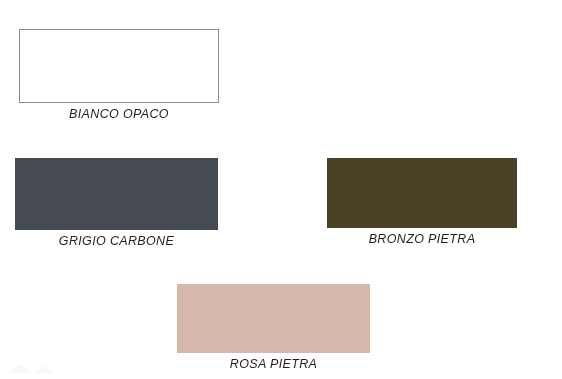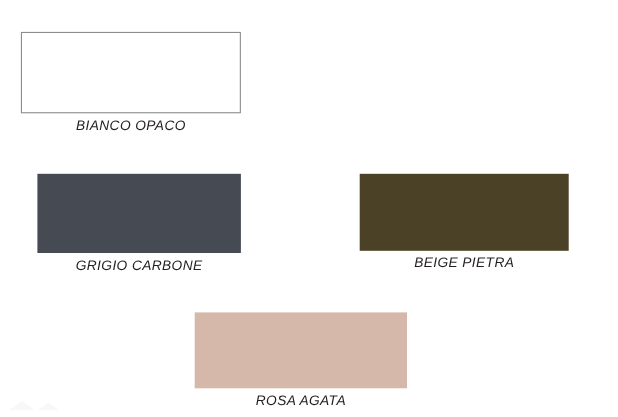--- a/index.html
+++ b/index.html
@@ -45,21 +45,21 @@
     margin-top: 1px;
   }
 
   
   .item-bianco   { left: 19px;  top: 29px;  width: 200px; }
   .item-bianco   .swatch-chip { height: 74px; }
 
   .item-beige    { left: 328px; top: 31px;  width: 190px; }
   .item-beige    .swatch-chip { height: 72px; }
 
-  .item-grigio   { left: 34px;  top: 158px; width: 185px; }
+  .item-grigio   { left: 15px;  top: 158px; width: 203px; }
   .item-grigio   .swatch-chip { height: 72px; }
 
   .item-bronzo   { left: 327px; top: 158px; width: 190px; }
   .item-bronzo   .swatch-chip { height: 70px; }
 
   .item-rosa     { left: 177px; top: 284px; width: 193px; }
   .item-rosa     .swatch-chip { height: 69px; }
 
   .watermark {
     position: absolute;
@@ -83,26 +83,26 @@
   </div>
 
 
   <div class="swatch-item item-grigio">
     <div class="swatch-chip" style="background:#464b53;"></div>
     <div class="swatch-label">GRIGIO CARBONE</div>
   </div>
 
   <div class="swatch-item item-bronzo">
     <div class="swatch-chip" style="background:#4a4126;"></div>
-    <div class="swatch-label">BEIGE PIETRA</div>
+    <div class="swatch-label">BRONZO PIETRA</div>
   </div>
 
   <div class="swatch-item item-rosa">
     <div class="swatch-chip" style="background:#d5b8aa;"></div>
-    <div class="swatch-label">ROSA AGATA</div>
+    <div class="swatch-label">ROSA PIETRA</div>
   </div>
 
   <div class="watermark">
     <svg width="56" height="22" viewBox="0 0 56 22" aria-hidden="true">
       <path d="M2 18 L14 9 L26 18 Z" fill="#9a9a9a"></path>
       <path d="M28 18 L38 11 L48 18 Z" fill="#9a9a9a"></path>
     </svg>
   </div>
 
 </div>

